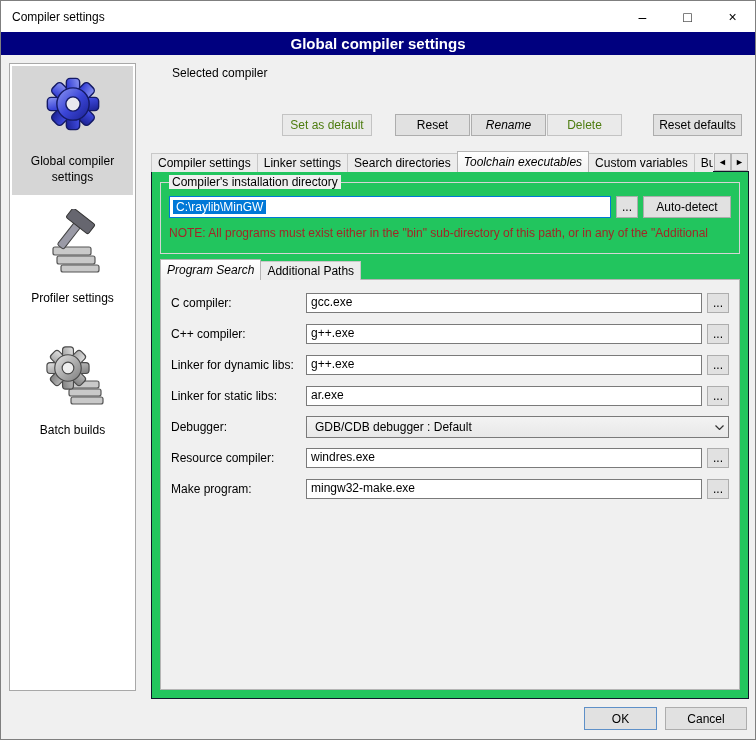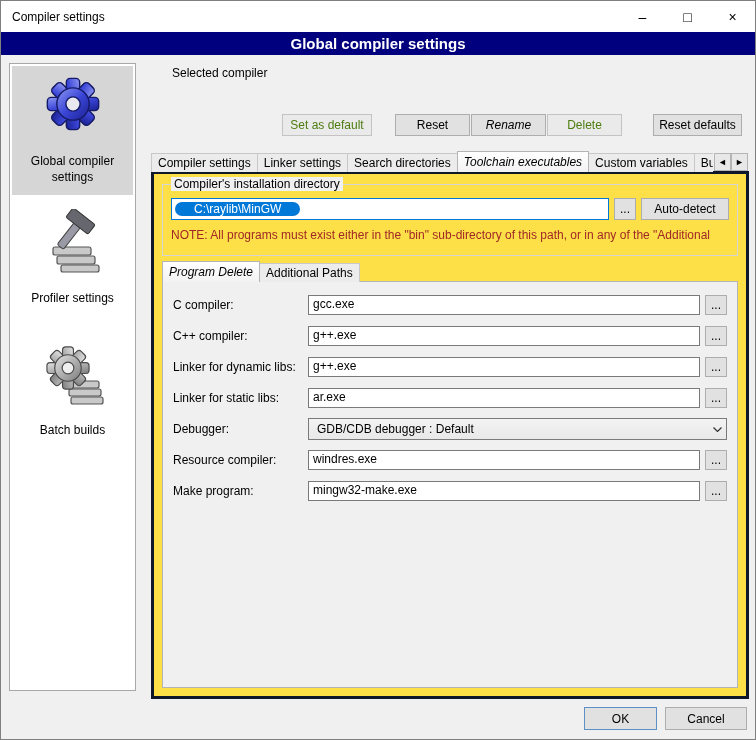--- a/index.html
+++ b/index.html
@@ -61,29 +61,29 @@
   .tab + .tab { margin-left:-1px; }
   .tab.active { height:21px; line-height:20px; background:linear-gradient(#ffffff,#f2f2f2);
                 border-color:#b4b4b4; position:relative; z-index:2;font-style:italic; }
   .tab.clipped { width:46px; overflow:hidden; border-right:none; padding-right:0; }
   .tab-arrows { position:absolute; top:92px; right:1px; display:flex; z-index:4; }
   .tab-arrow { width:17px; height:18px; border:1px solid #b4b4b4; background:#e8e8e8;
                font-size:9px; font-family:inherit; padding:0; }
 
   
   .panel { position:absolute; top:110px; left:2px; right:0; bottom:0;
-           border:3px solid #0f172a; background:#fde047; }
+           border:1px solid #0f172a; background:#22c55e; }
 
   .groupbox { position:absolute; top:10px; left:8px; right:8px; height:72px;
               border:1px solid #d5d5d5; }
   .groupbox-title { position:absolute; top:-8px; left:8px; background:#f0f0f0; padding:0 3px; }
   .dir-row { position:absolute; top:13px; left:8px; right:8px; display:flex; gap:5px; }
   .dir-input { flex:1; height:22px; border:1px solid #0078d7; background:#fff;
                display:flex; align-items:center; padding-left:3px; overflow:hidden; }
-  .dir-input .sel-text { background:#0078d7; color:#fff; padding:0 19px; white-space:nowrap;border-radius:7px; }
+  .dir-input .sel-text { background:#0078d7; color:#fff; padding:0 3px; white-space:nowrap; }
   .mini-btn { width:22px; }
   .autodetect-btn { width:88px; }
   .note { position:absolute; top:43px; left:8px; right:2px; color:#a02828;
           white-space:nowrap; overflow:hidden; }
 
   
   .subtabstrip { position:absolute; top:87px; left:8px; height:21px; display:flex;
                  align-items:flex-end; z-index:3; }
   .subpanel { position:absolute; top:107px; left:8px; right:8px; bottom:8px;
               border:1px solid #b4b4b4; background:#f0f0f0; overflow:hidden; }
@@ -216,21 +216,21 @@
           <div class="dir-input">
             <span class="sel-text">C:\raylib\MinGW</span>
           </div>
           <button class="btn mini-btn">...</button>
           <button class="btn autodetect-btn">Auto-detect</button>
         </div>
         <div class="note">NOTE: All programs must exist either in the "bin" sub-directory of this path, or in any of the "Additional</div>
       </div>
 
       <div class="subtabstrip">
-          <div class="tab active">Program Delete</div>
+          <div class="tab active">Program Search</div>
           <div class="tab">Additional Paths</div>
         </div>
 
       <div class="subpanel">
         <div>
             <div class="field-row">
               <div class="field-label">C compiler:</div>
               <div class="field-control">
                 <div class="text-input"><span>gcc.exe</span></div>
                 <button class="btn ellipsis-btn">...</button>

